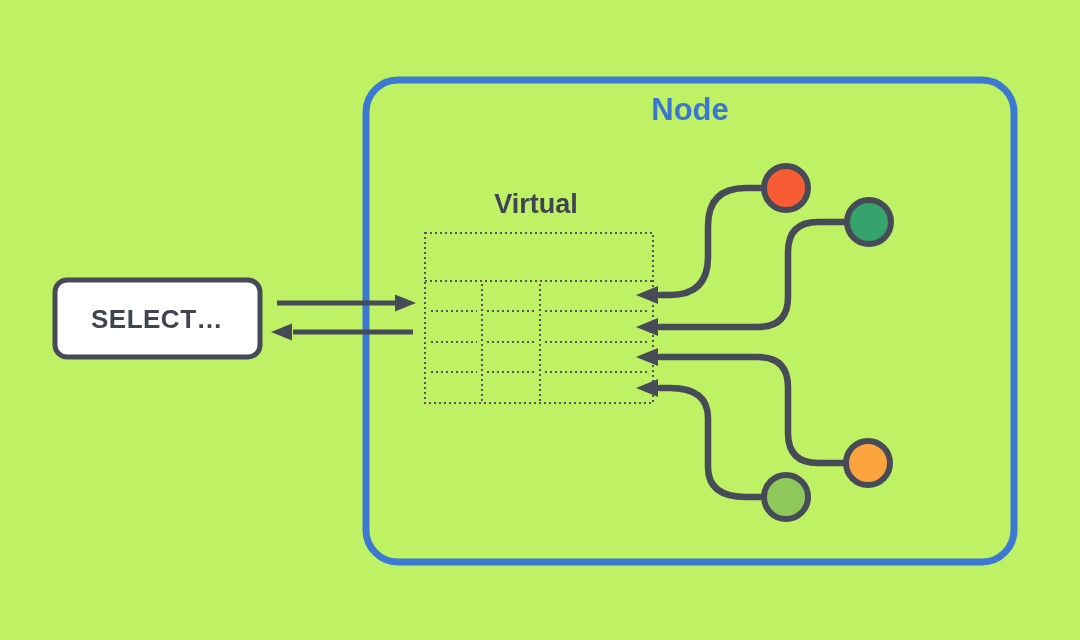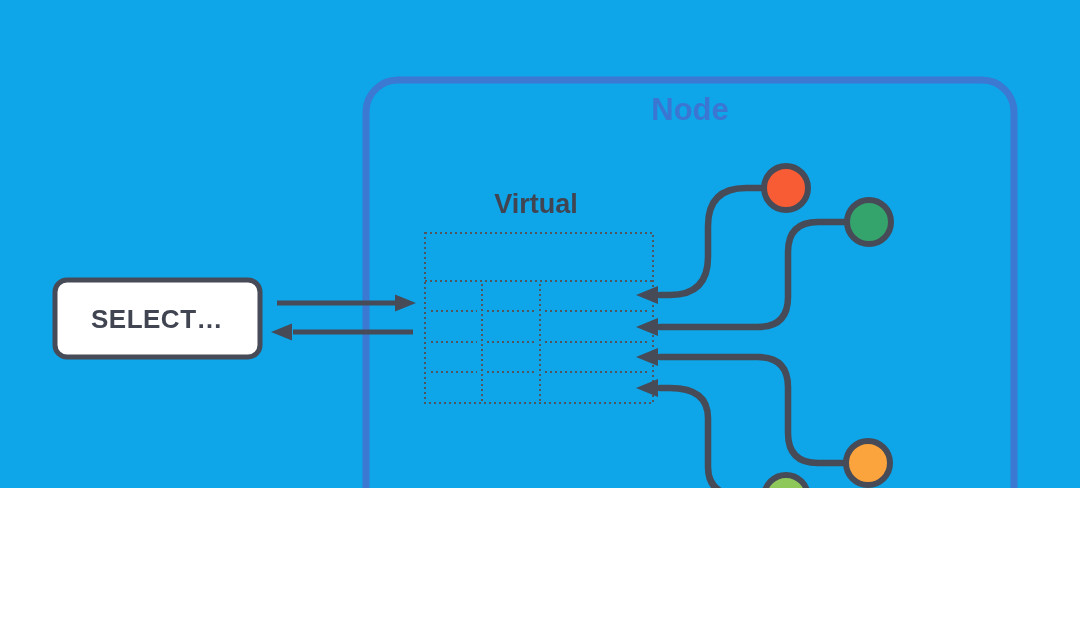--- a/index.html
+++ b/index.html
@@ -4,22 +4,22 @@
 <style>
   html, body {
     margin: 0;
     padding: 0;
     background: #ffffff;
     font-family: "Liberation Sans", sans-serif;
   }
   .canvas {
     position: relative;
     width: 1080px;
-    height: 488px;
-    background: #0ea5e9;
+    height: 640px;
+    background: #bef264;
     overflow: hidden;
   }
   svg { display: block; }
   .title-text {
     font-family: "Liberation Sans", sans-serif;
     font-weight: bold;
     font-size: 31px;
   }
   .label-text {
     font-family: "Liberation Sans", sans-serif;

